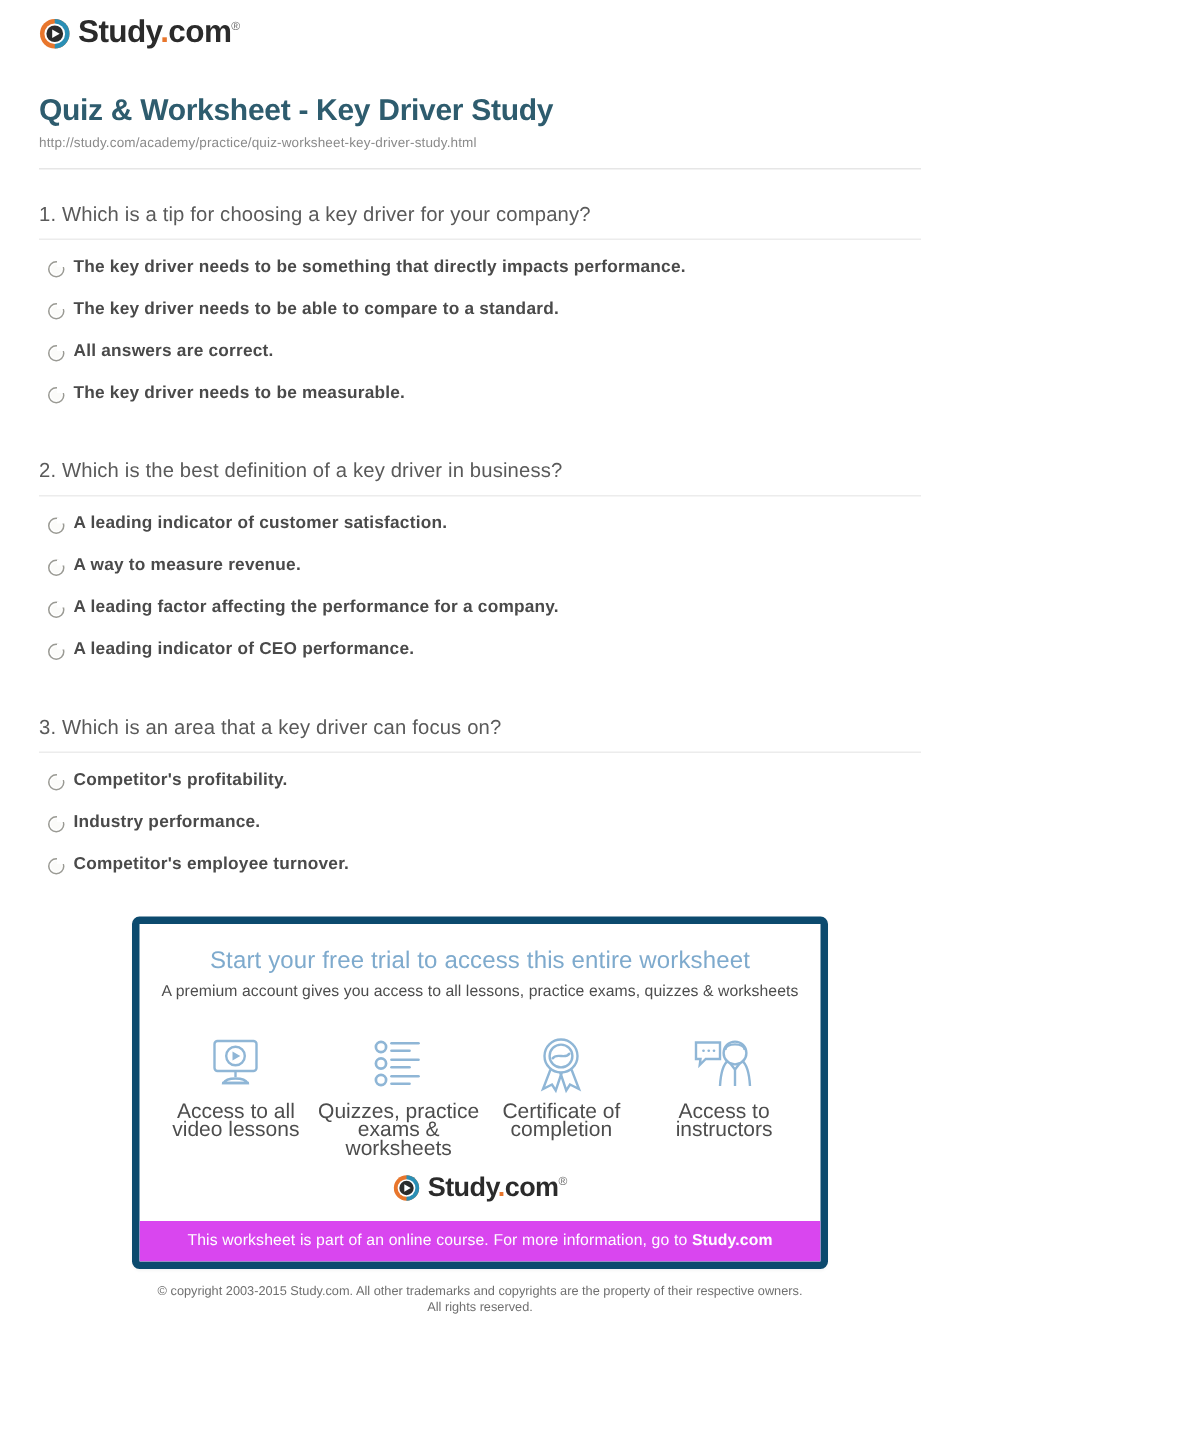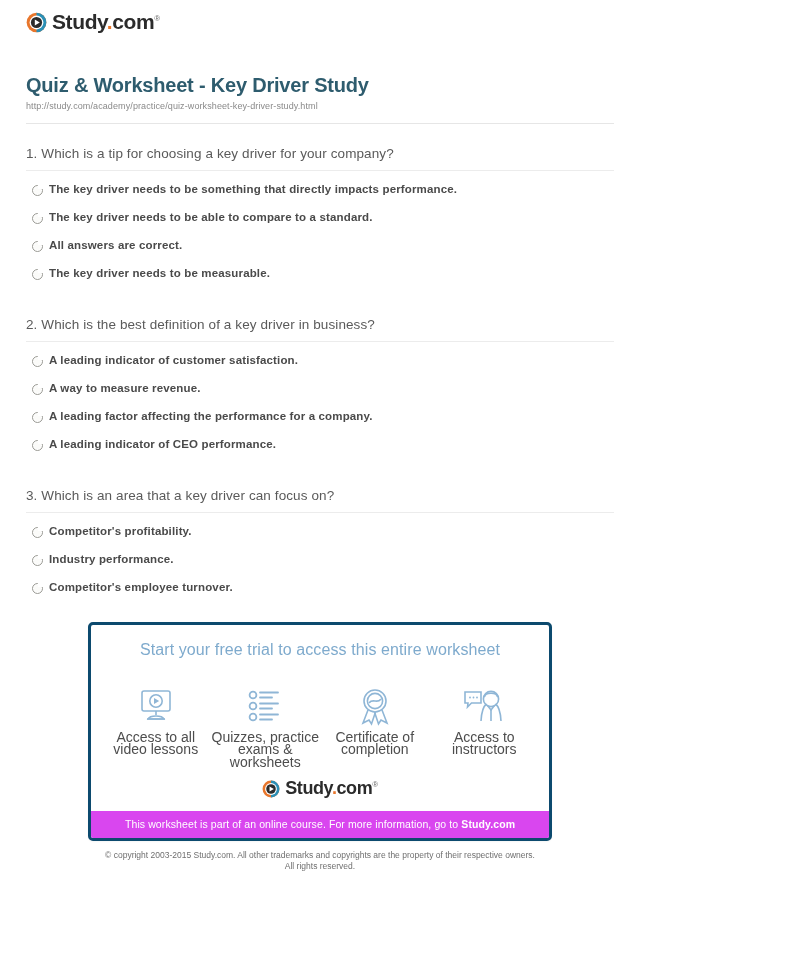--- a/index.html
+++ b/index.html
@@ -30,21 +30,21 @@
     position: relative;
     top: 0px;
   }
   .logo-word .dot { color: #e8762c; }
   .logo-tm { font-size: 8px; vertical-align: super; color:#6b6b6b; font-weight: normal;}
 
   .title-wrap { padding: 20px 14px 0 14px; }
   h1.page-title {
     font-size: 20px;
     line-height: 24px;
-    margin: 12px 0 4px 0;
+    margin: 0 0 4px 0;
     color: #2e5c6e;
     font-weight: bold;
     letter-spacing: -0.2px;
   }
   .page-url {
     font-size: 9px;
     color: #8a8a8a;
     letter-spacing: 0.1px;
     margin: 0;
   }
@@ -95,21 +95,21 @@
     color: #4a4a4a;
     line-height: 13px;
     letter-spacing: 0.15px;
   }
 
   
   .promo-wrap { display:flex; justify-content:center; margin-top: 28px; }
   .promo-card {
     width: 464px;
     background: #ffffff;
-    border: 3px solid #0c4a6e;
+    border: 5px solid #0c4a6e;
     border-radius: 5px;
     overflow: hidden;
     box-shadow: 0 1px 2px rgba(0,0,0,0.04);
   }
   .promo-inner { padding: 16px 14px 8px 14px; text-align: center; }
   .promo-title {
     color: #7eaacd;
     font-size: 16px;
     margin: 0 0 5px 0;
     font-weight: normal;
@@ -252,20 +252,21 @@
         </li>
       </ul>
     </div>
 
   </div>
 
   <div class="promo-wrap">
     <div class="promo-card">
       <div class="promo-inner">
         <p class="promo-title">Start your free trial to access this entire worksheet</p>
+        <p class="promo-sub">A premium account gives you access to all lessons, practice exams, quizzes &amp; worksheets</p>
       </div>
 
       <div class="perks">
 
         <div class="perk">
           <div class="perk-icon">
             <svg width="40" height="36" viewBox="0 0 40 36" fill="none" stroke="#8fb6d6" stroke-width="1.6">
               <rect x="6" y="2" width="28" height="20" rx="2"></rect>
               <circle cx="20" cy="12" r="6.2"></circle>
               <path d="M18 9 L23.2 12 L18 15 Z" fill="#8fb6d6" stroke="none"></path>

